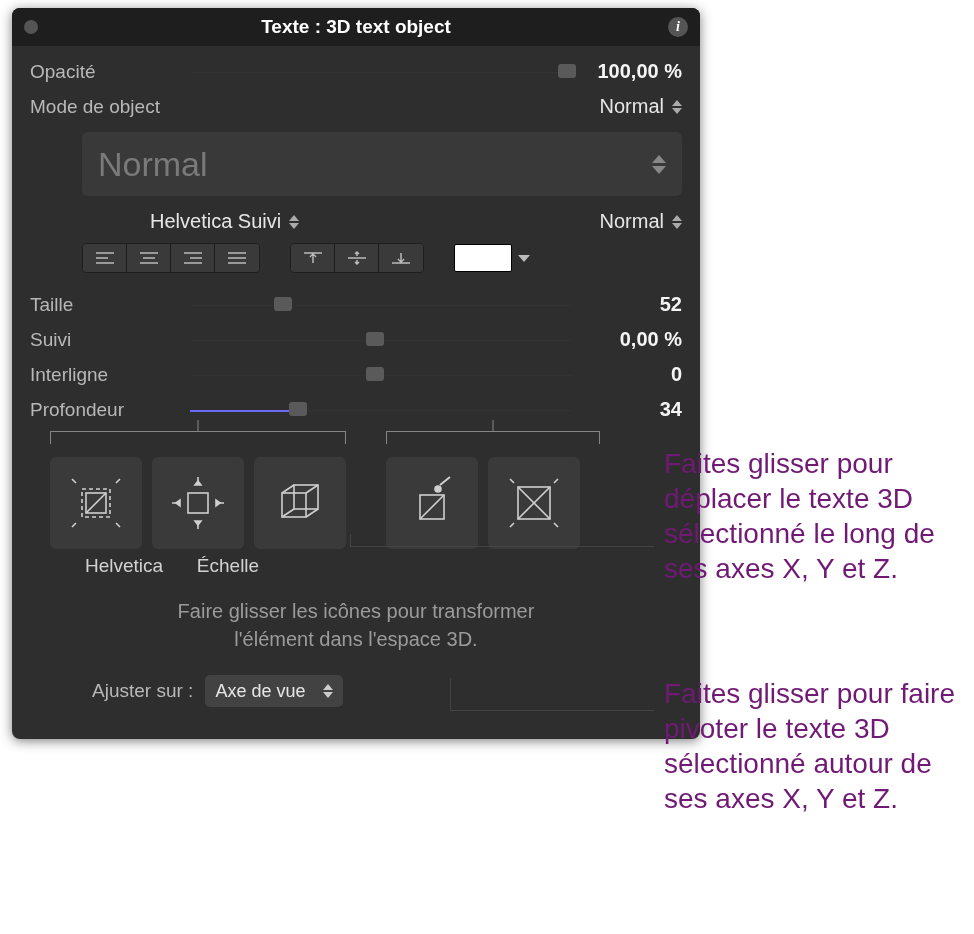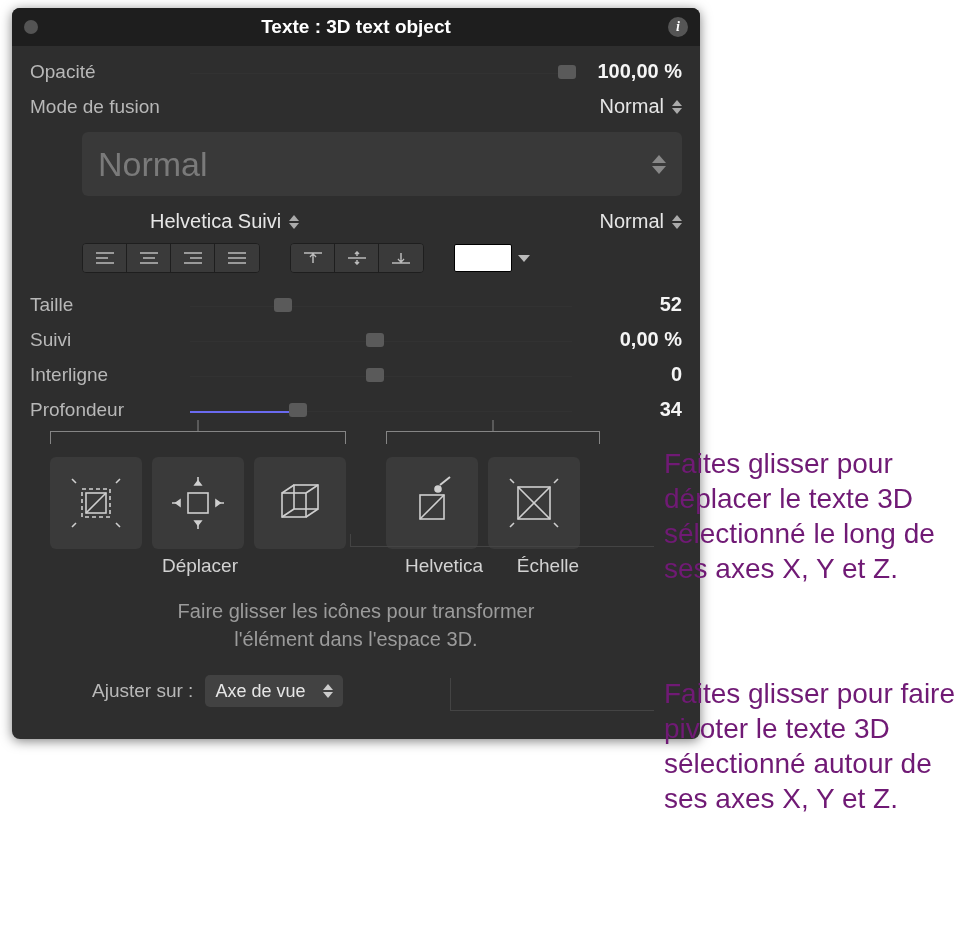--- a/index.html
+++ b/index.html
@@ -58,21 +58,21 @@
     font-family: Georgia, serif;
     font-size: 14px;
     color: #fff;
     font-weight: bold;
   }
   .body {
     padding: 8px 0 18px 0;
   }
   .row {
     display: flex;
-    align-items: flex-end;
+    align-items: center;
     padding: 6px 18px;
     font-size: 19px;
     color: #b8b8b8;
   }
   .row .label { width: 160px; flex: 0 0 auto; }
   .row .mid { flex: 1 1 auto; display:flex; align-items:center; position:relative; }
   .row .val { width: 110px; text-align:right; font-weight:600; color:#f5f5f5; font-size:20px; }
   .slider {
     position: relative;
     width: 100%;
@@ -294,21 +294,21 @@
       <div class="label">Opacité</div>
       <div class="mid">
         <div class="slider">
           <div class="thumb full"></div>
         </div>
       </div>
       <div class="val">100,00 %</div>
     </div>
 
     <div class="row">
-      <div class="label">Mode de fusion</div>
+      <div class="label">Mode de object</div>
       <div class="mid"></div>
       <div class="mini-select" style="margin-right:0px;">
         <span>Normal</span>
         <span class="chev2">
             <span class="up"></span>
             <span class="dn"></span>
           </span>
       </div>
     </div>
 
@@ -471,21 +471,20 @@
       <div class="tool-btn">
         <svg width="64" height="64">
           <rect x="16" y="16" width="32" height="32"></rect>
           <path d="M16 16 L48 48 M48 16 L16 48"></path>
           <path d="M12 12l-4 -4M52 12l4 -4M12 52l-4 4M52 52l4 4"></path>
         </svg>
       </div>
     </div>
 
     <div class="tool-labels">
-      <div class="l-move">Déplacer</div>
       <div class="l-rot">Helvetica</div>
       <div class="l-sc">Échelle</div>
     </div>
 
     <div class="hint">
       <div>Faire glisser les icônes pour transformer</div>
       <div>l'élément dans l'espace 3D.</div>
     </div>
 
     <div class="adjust-row">

